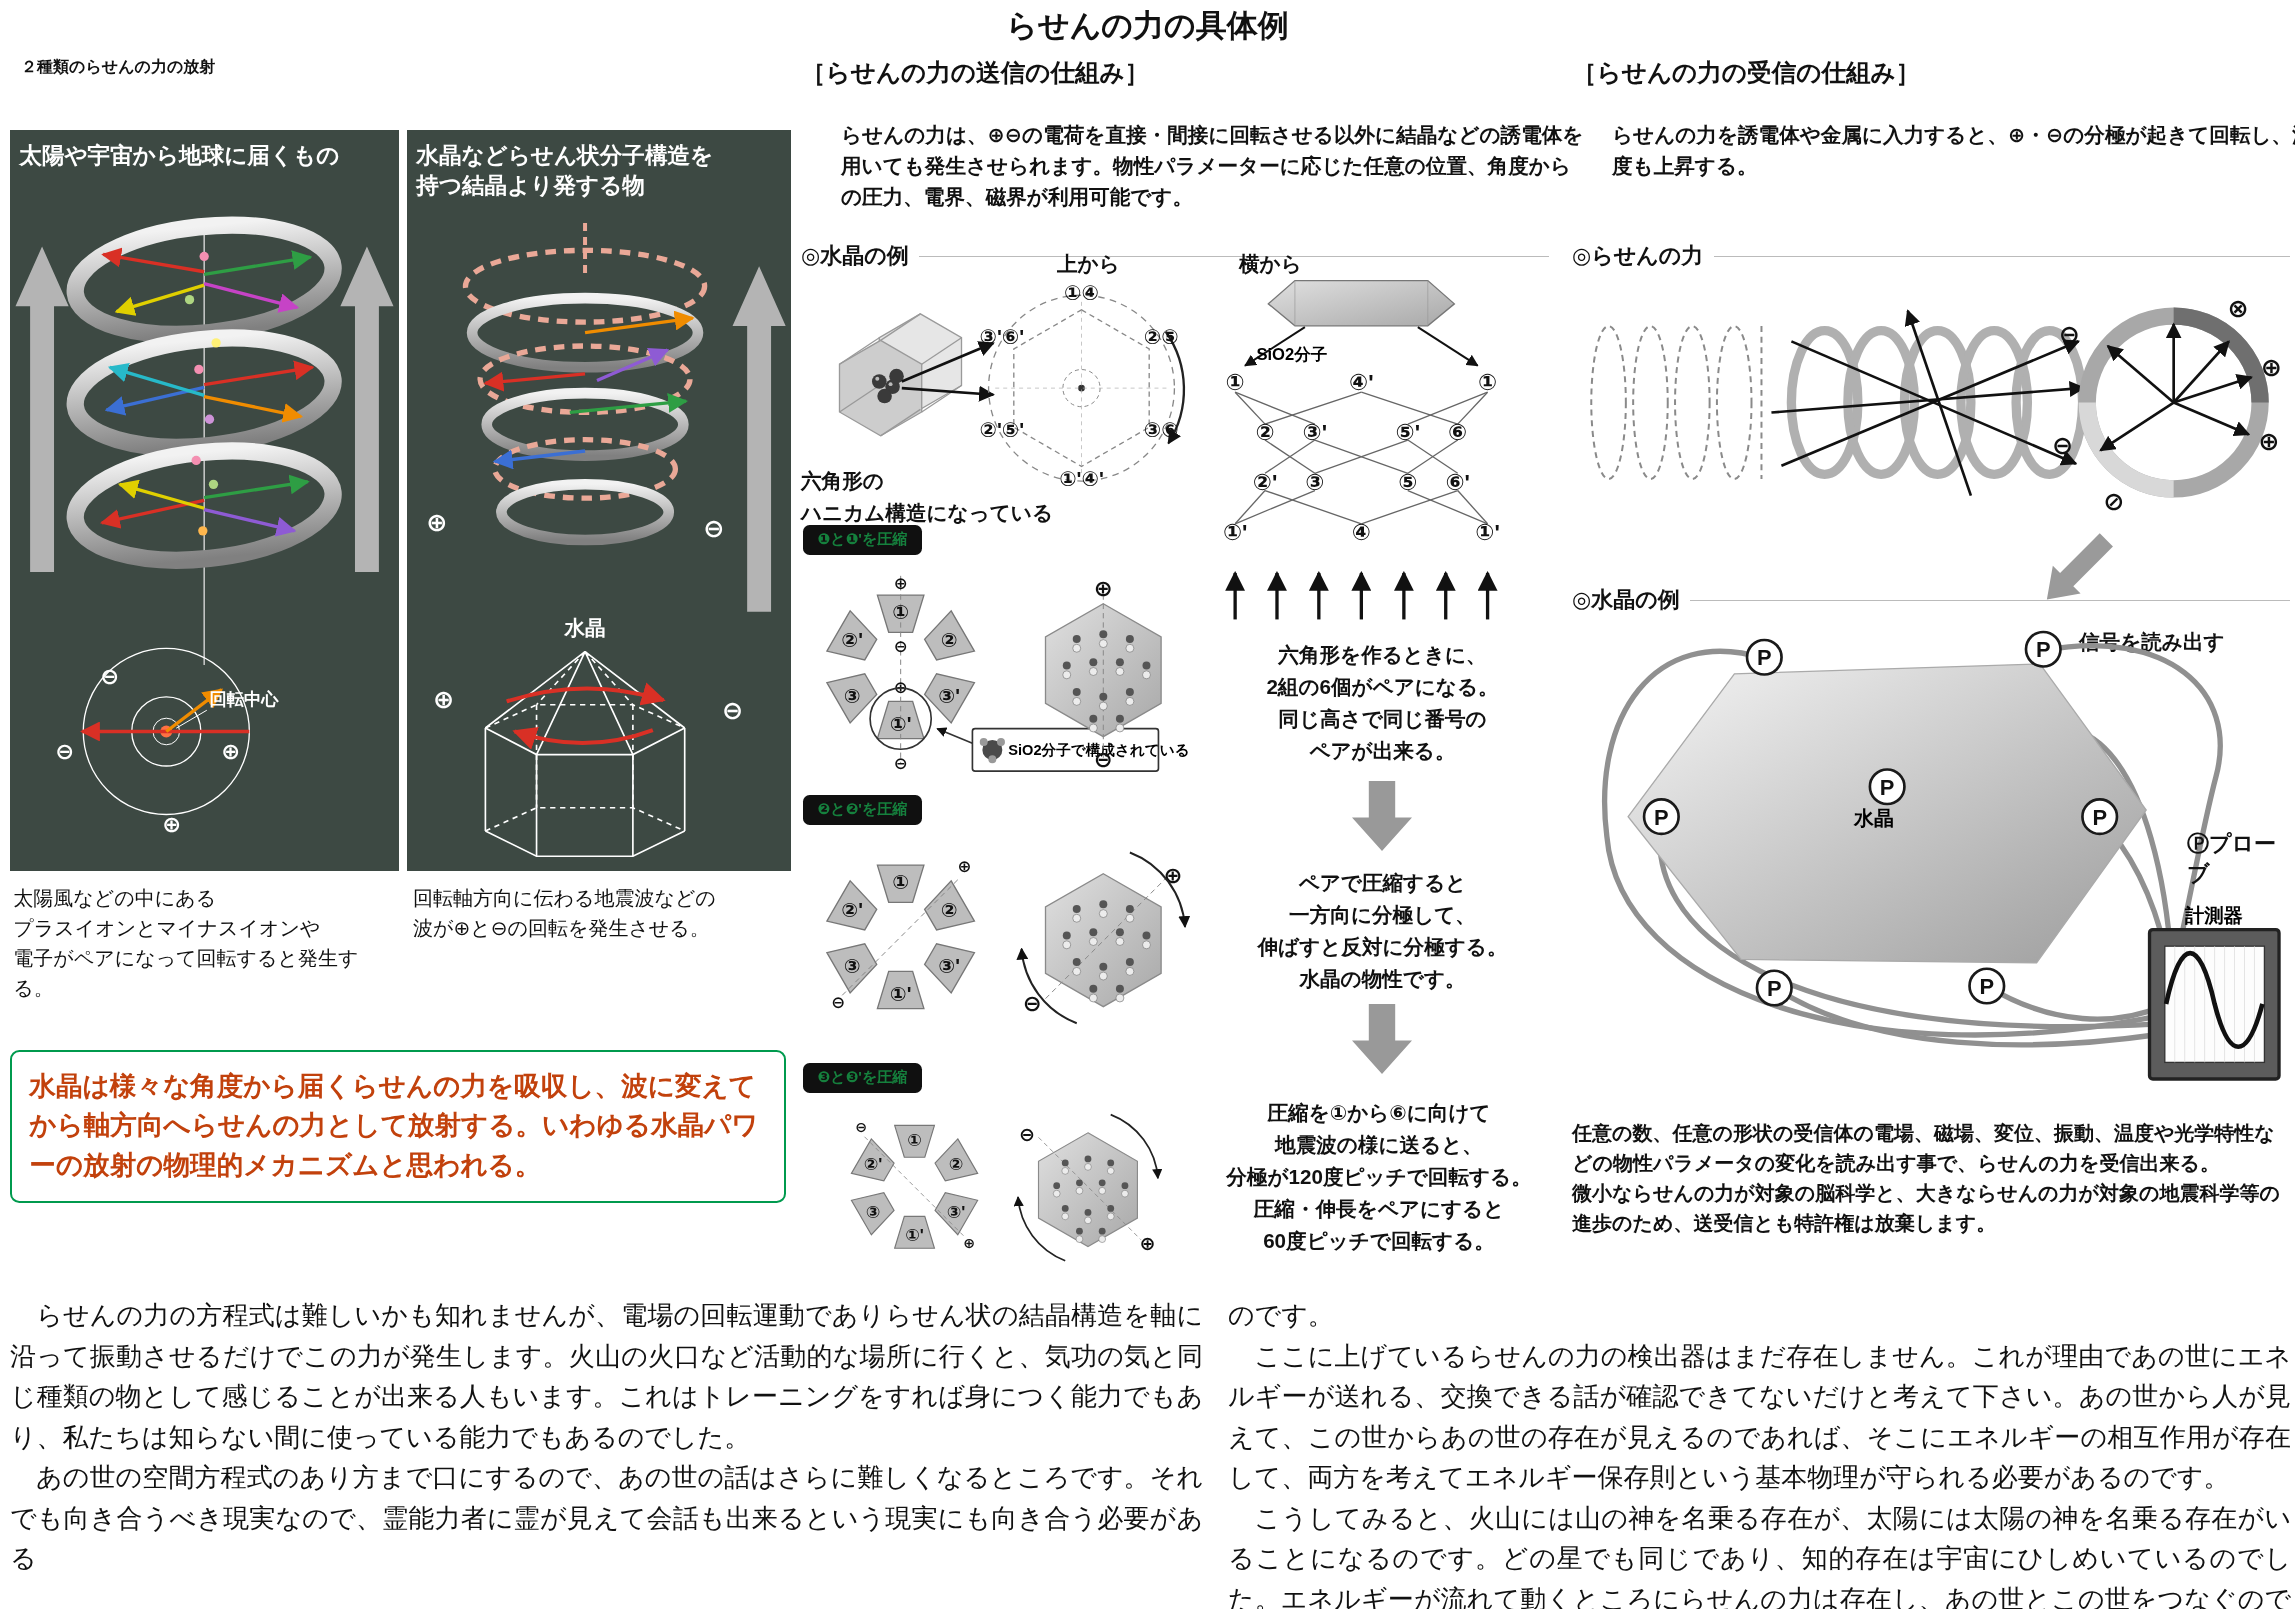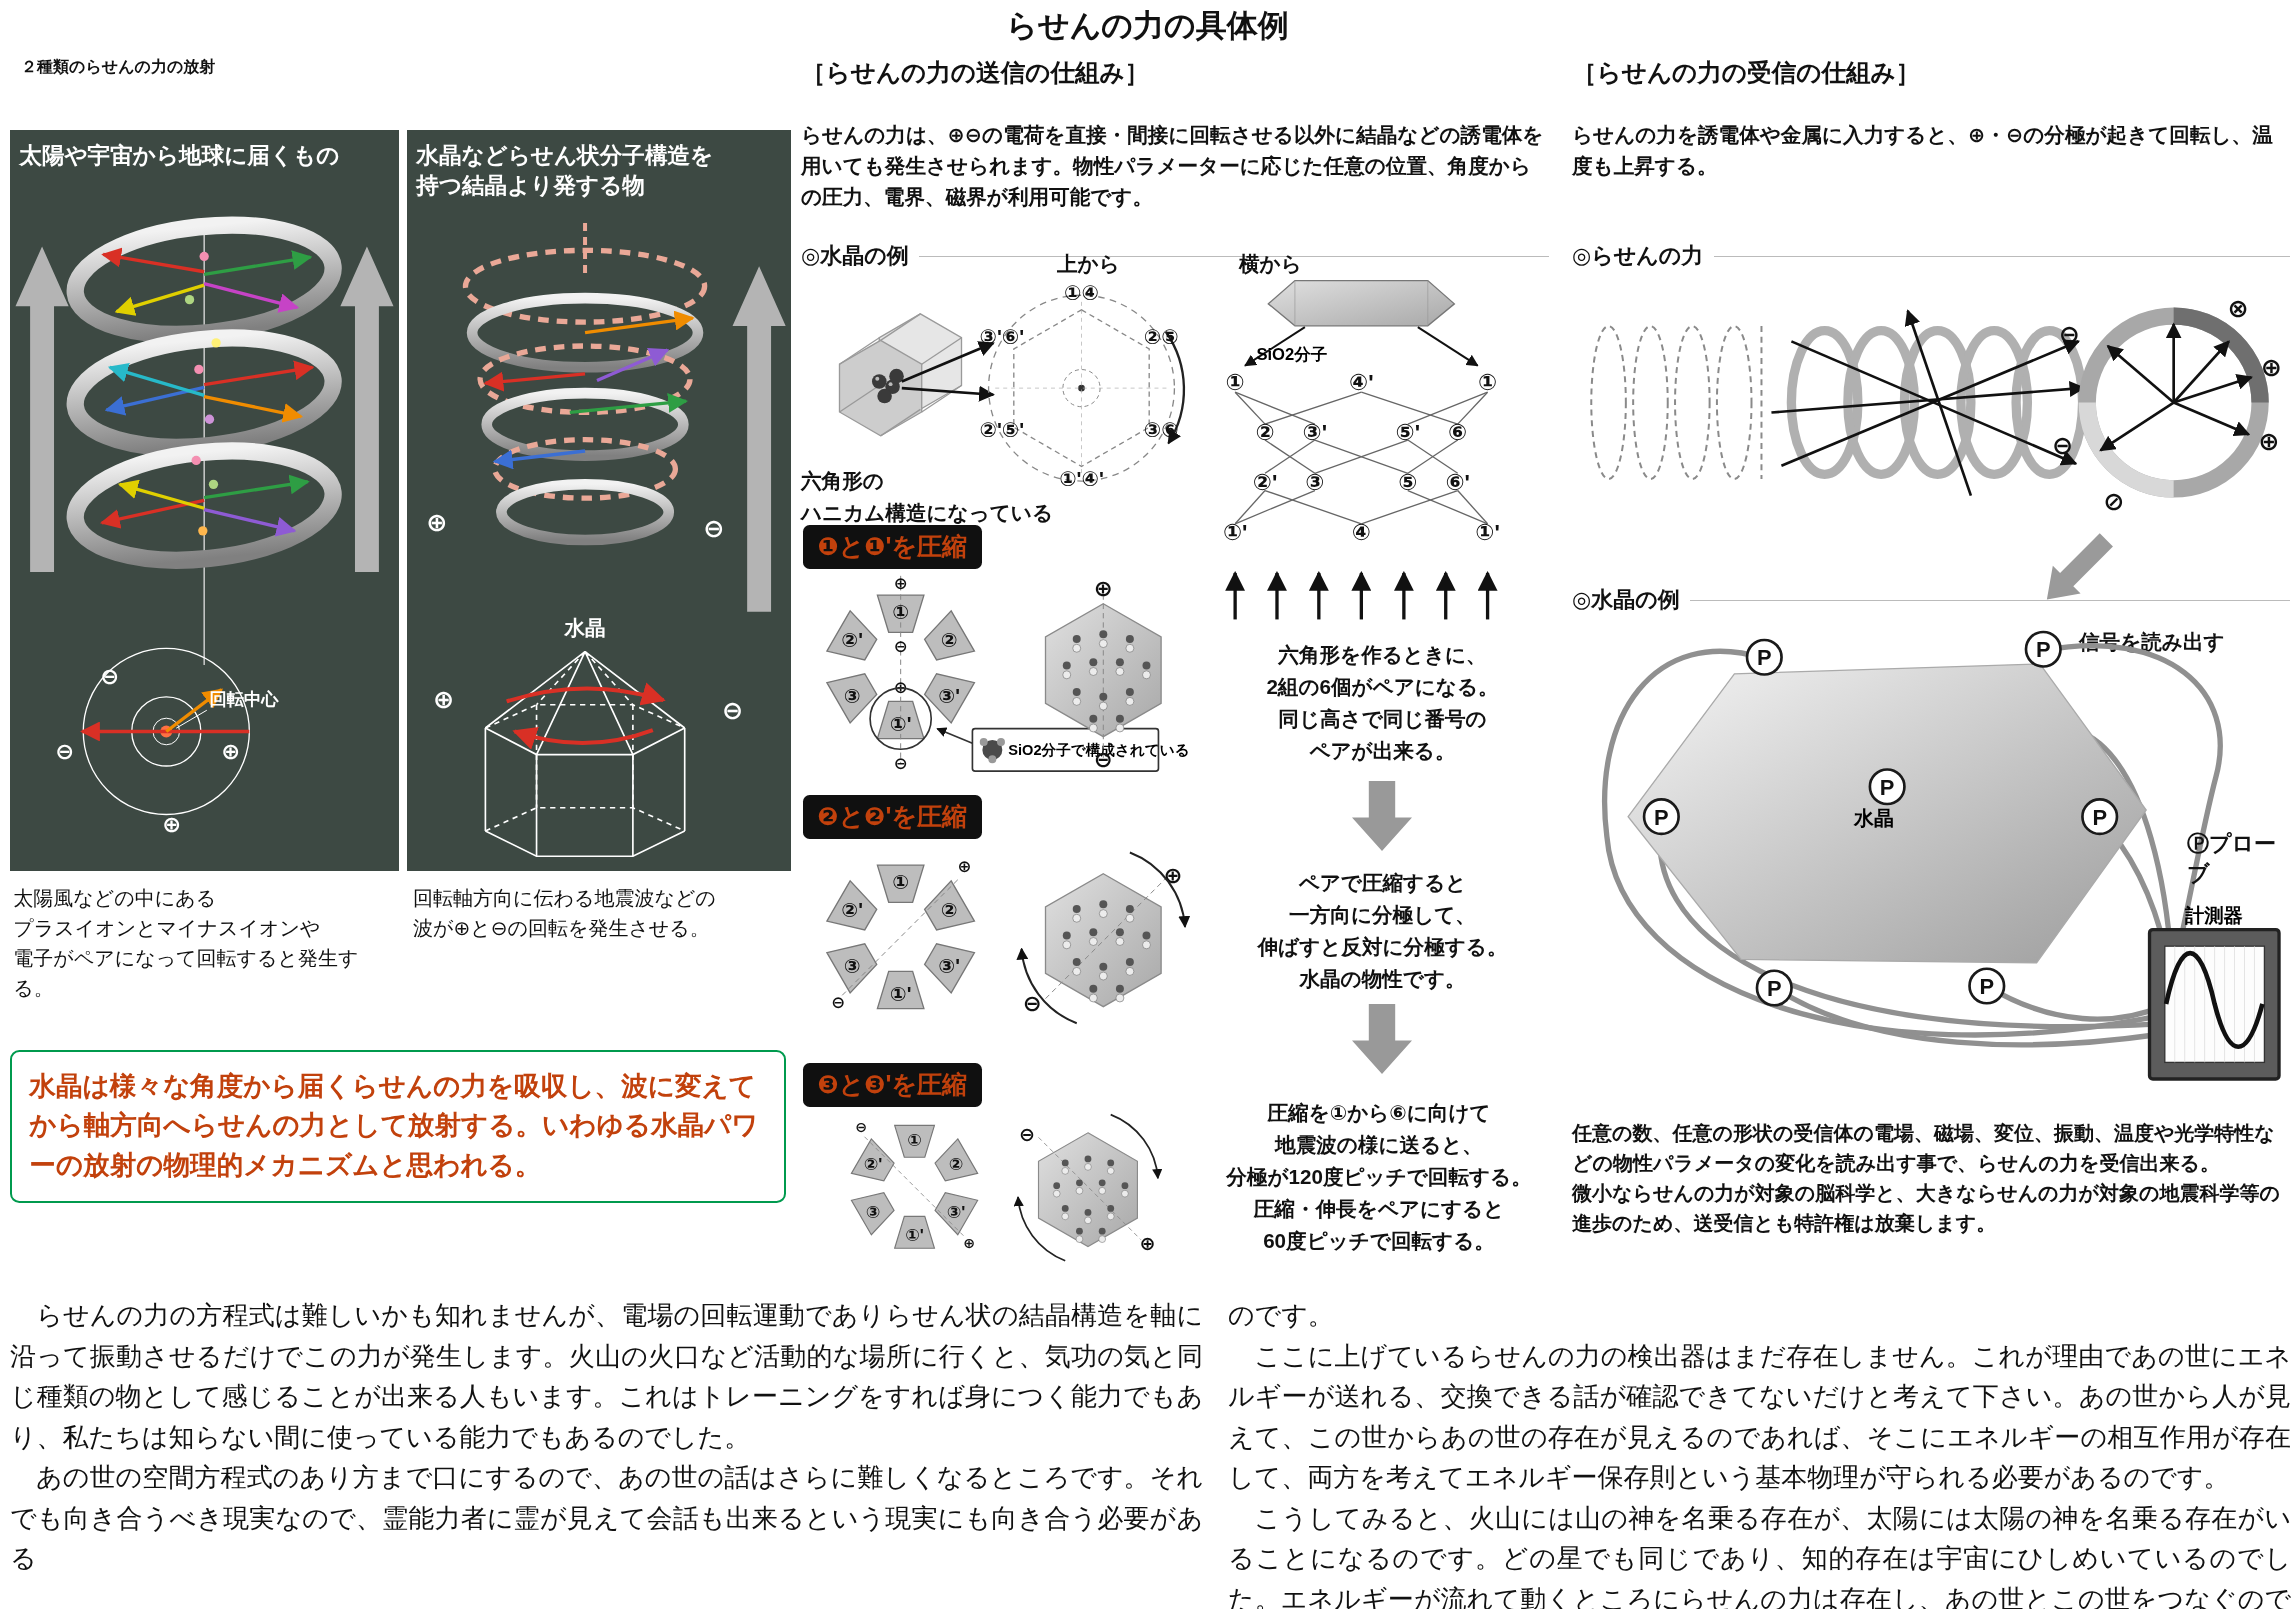--- a/index.html
+++ b/index.html
@@ -11,26 +11,26 @@
   .num { font-size:30px; text-anchor:middle; fill:#111; }
   .nodenum { font-size:34px; text-anchor:middle; fill:#111; }
   .pairnum { font-size:31px; text-anchor:middle; fill:#111; }
   .sy { font-size:34px; text-anchor:middle; fill:#111; }
   .sy.sm { font-size:25px; }
   .sy.lg { font-size:38px; }
   .sy.w { fill:#fff; }
   .title { font-size:31px; font-weight:700; text-align:center; }
   .sec-heading { font-size:24.6px; font-weight:700; }
   .sub-heading { font-size:16px; font-weight:600; }
-  .intro { font-size:20.6px; font-weight:600; line-height:1.5; }
+  .intro { font-size:20.6px; font-weight:600; line-height:1.5;margin-left:40px; }
   .note { font-size:20.6px; font-weight:600; line-height:1.55; text-align:center; white-space:pre-line; }
   .caption { font-size:20px; font-weight:500; line-height:1.5; white-space:pre-line; }
   .panel { background:#3d4943; color:#fff; }
   .panel-title { font-size:22.6px; font-weight:600; line-height:1.35; padding:10.6px 9.3px; white-space:pre-line; }
-  .badge { background:#101010; color:#c2410c; font-size:25px; font-weight:600; padding:5.3px 14.6px; border-radius:6.6px; display:inline-block; }
+  .badge { background:#101010; color:#15803d; font-size:15px; font-weight:600; padding:5.3px 14.6px; border-radius:6.6px; display:inline-block; }
   .hrow { display:flex; align-items:center; gap:10.6px; }
   .hrow .lbl { font-size:22px; font-weight:700; white-space:nowrap; }
   .hrow .rule { flex:1; height:0; border-top:1.3px solid #bbb; }
   .view-label { font-size:20.6px; font-weight:600; }
   .down-arrow { width:60px; height:70px; background:#999;
     clip-path:polygon(28% 0,72% 0,72% 52%,100% 52%,50% 100%,0 52%,28% 52%); }
   .green-box { border:2px solid #009a4e; border-radius:9.3px; color:#c2410c;
     font-size:26.6px; font-weight:700; line-height:1.5; padding:14.6px 17.3px; }
   .body-col { font-size:26px; font-weight:500; line-height:1.56; text-align:justify; }
   .body-col p { margin:0; }

